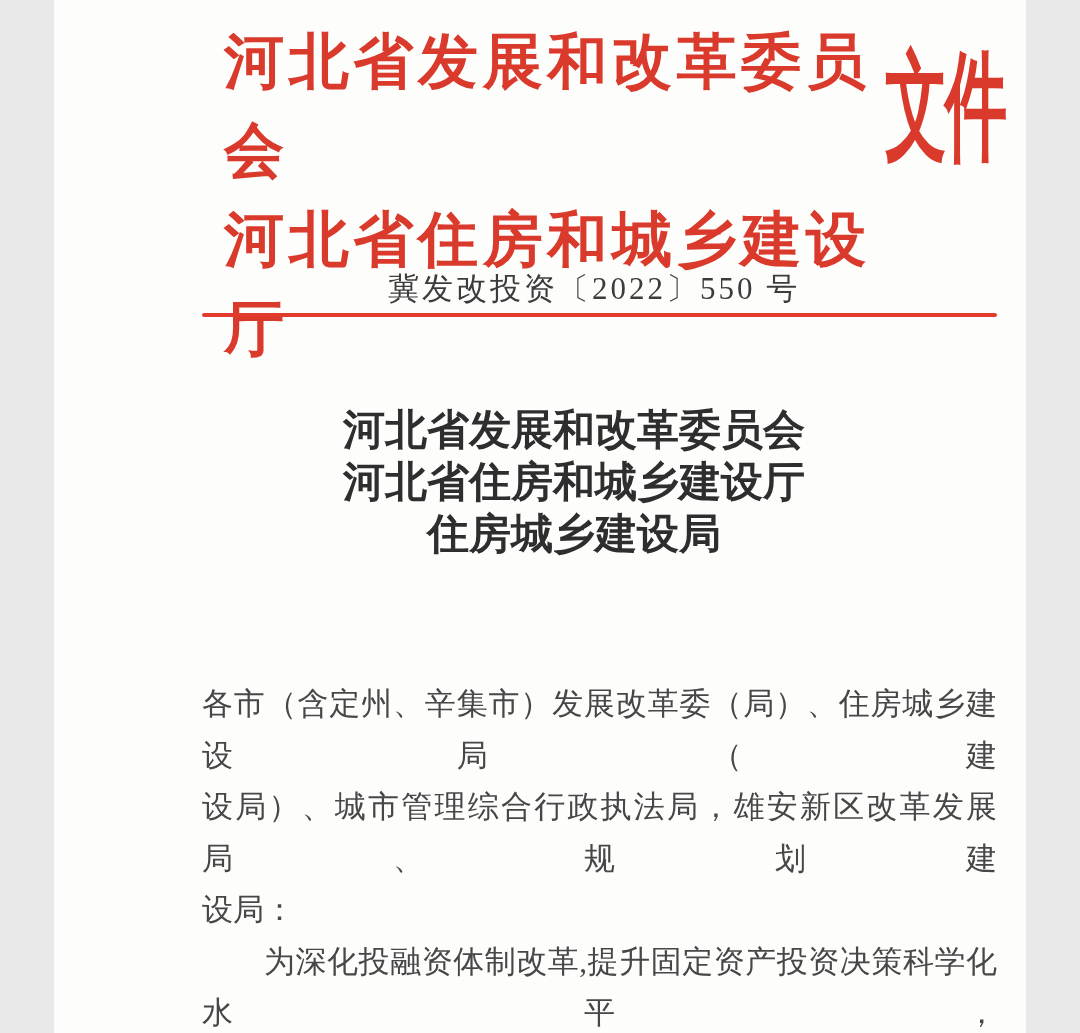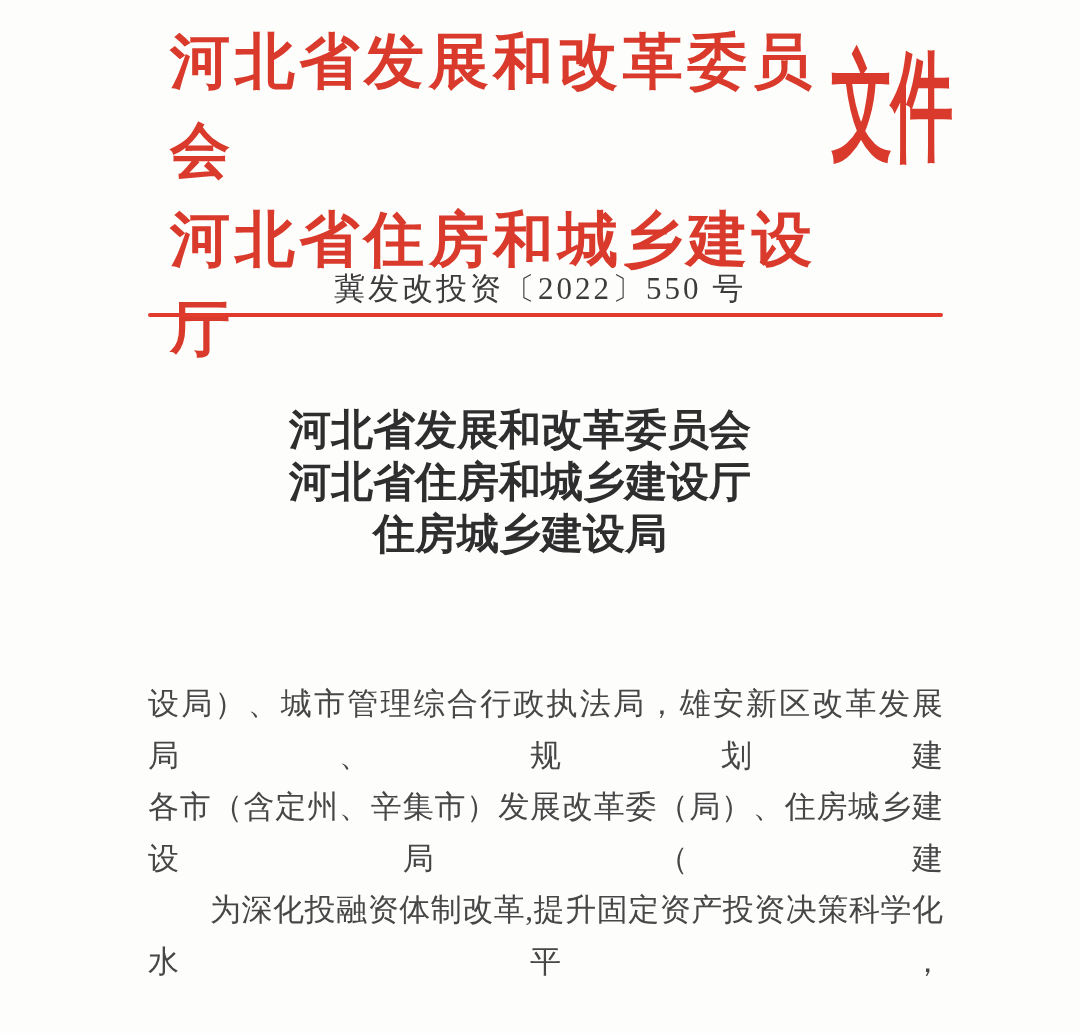--- a/index.html
+++ b/index.html
@@ -1,18 +1,18 @@
 <!DOCTYPE html>
 <html><head>
 <meta charset="utf-8">
 <style>
   html, body { margin: 0; padding: 0; background: #e9e9e9; }
   .page {
     position: relative;
-    width: 1080px;
+    width: 972px;
     height: 1033px;
     margin: 0 auto;
     background: #fdfdfc;
     overflow: hidden;
     font-family: "Liberation Serif", "DejaVu Serif", serif;
   }
 
   
   .letterhead {
     position: absolute;
@@ -113,20 +113,21 @@
   <div class="red-rule"></div>
 
   <div class="doc-title">
     <div>河北省发展和改革委员会</div>
     <div>河北省住房和城乡建设厅</div>
     <div>住房城乡建设局</div>
   </div>
 
   <div class="body-text">
 
+    <div class="line fill">各市（含定州、辛集市）发展改革委（局）、住房城乡建设局（建</div>
     <div class="line fill">设局）、城市管理综合行政执法局，雄安新区改革发展局、规划建</div>
-    <div class="line fill">各市（含定州、辛集市）发展改革委（局）、住房城乡建设局（建</div>
+    <div class="line">设局：</div>
 
     <div class="line fill indent">为深化投融资体制改革,提升固定资产投资决策科学化水平，</div>
 
   </div>
 
 </div>
 
 </body></html>

